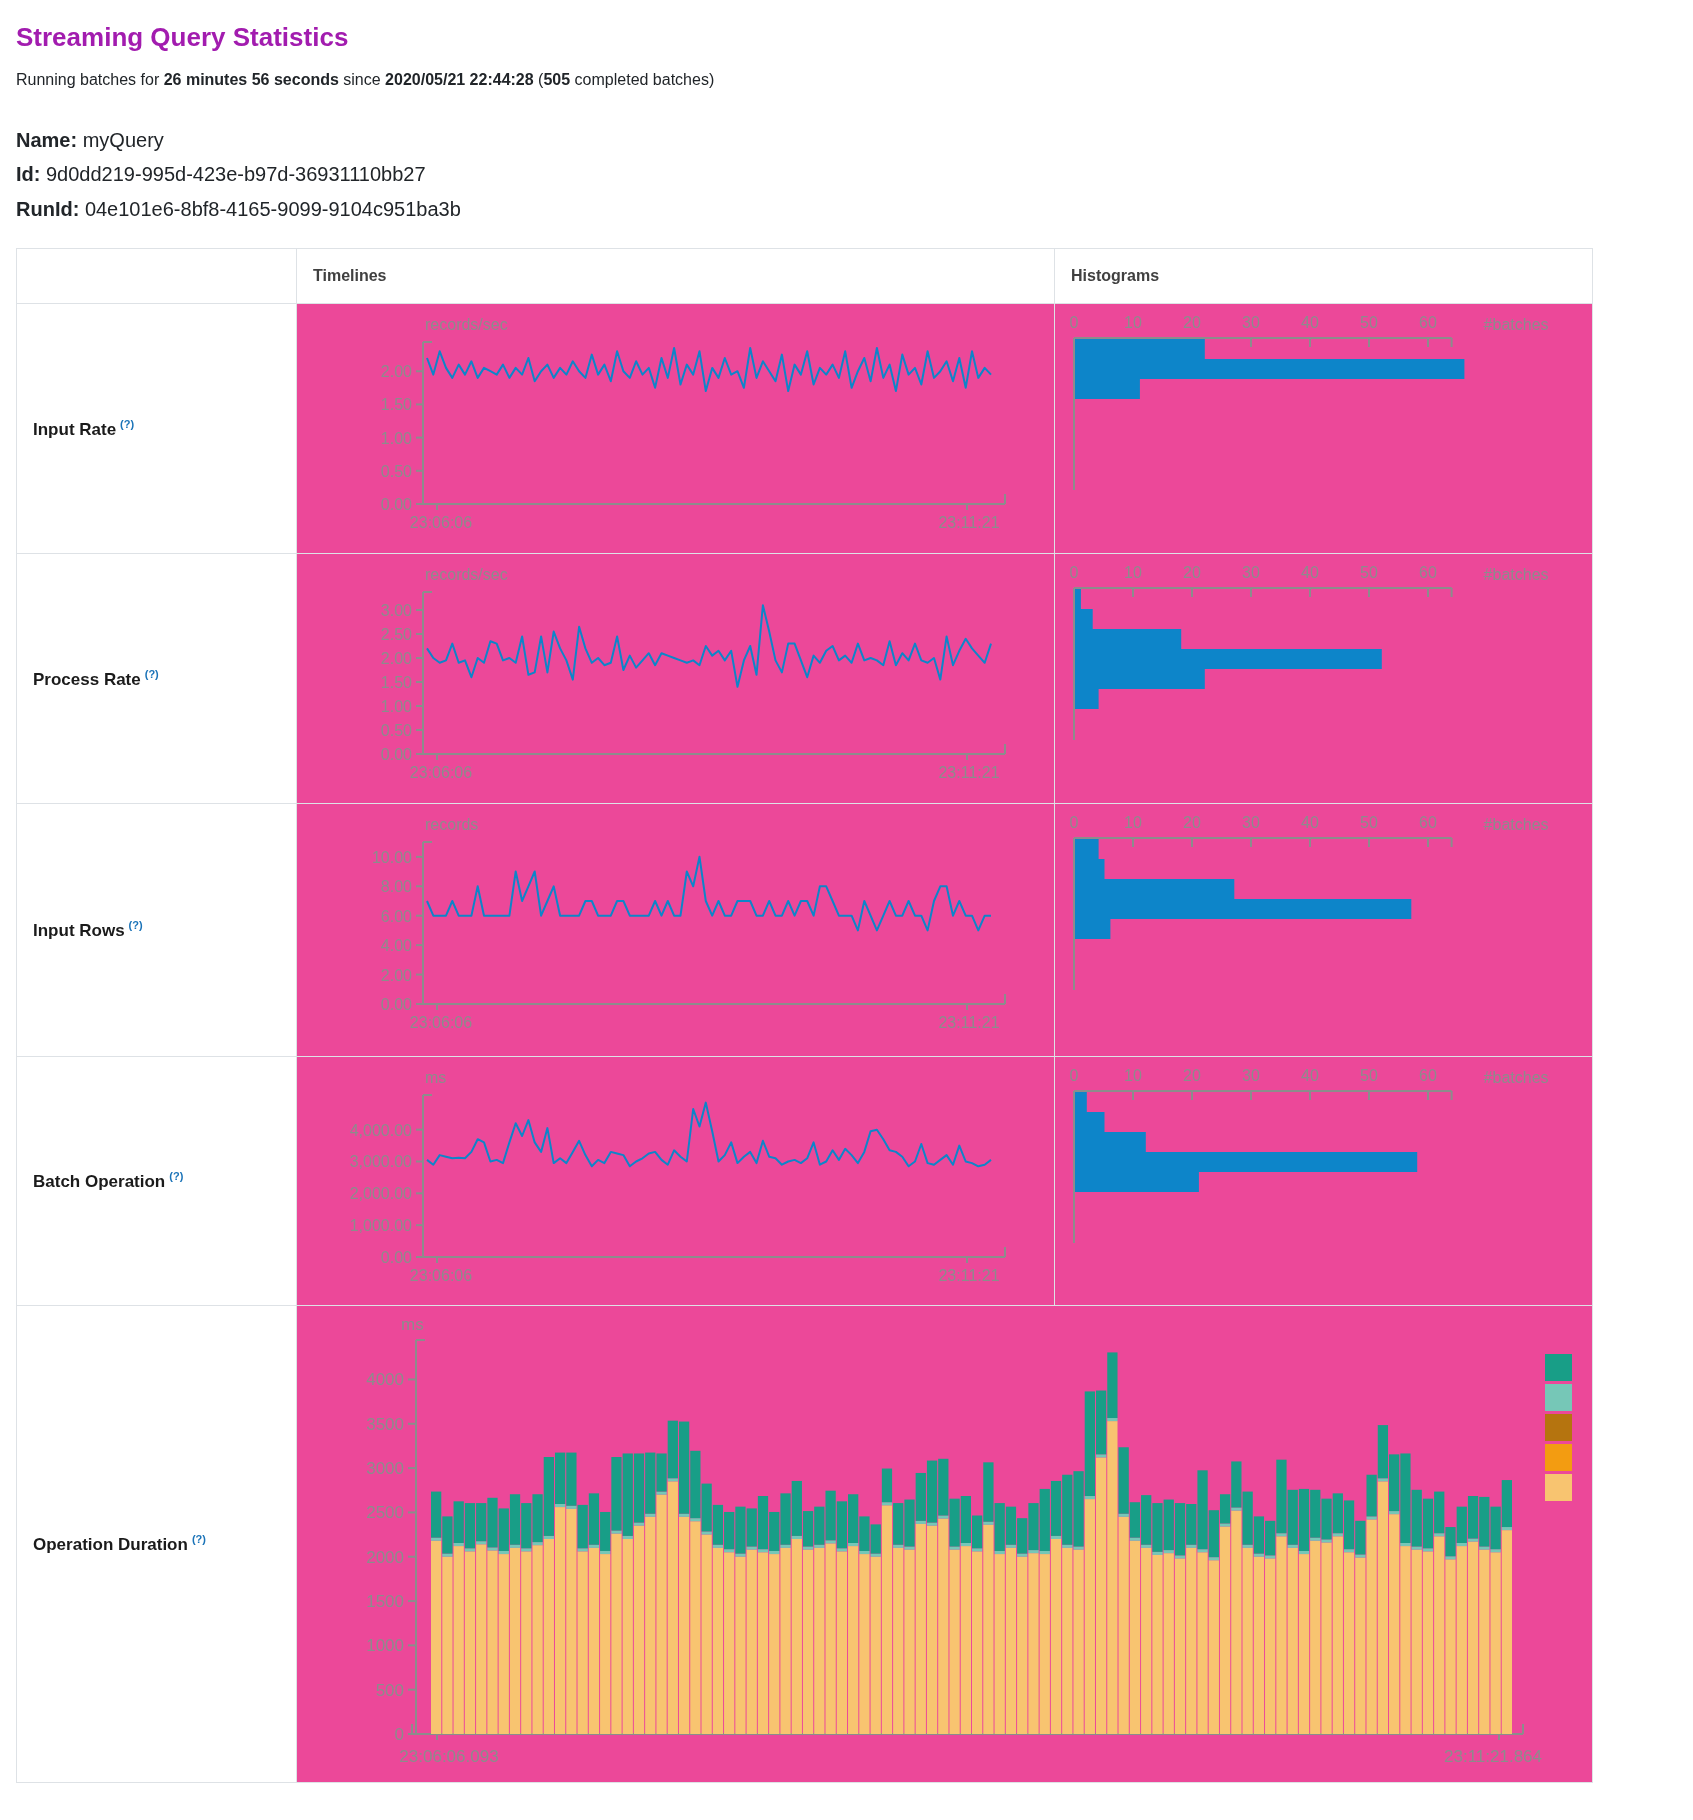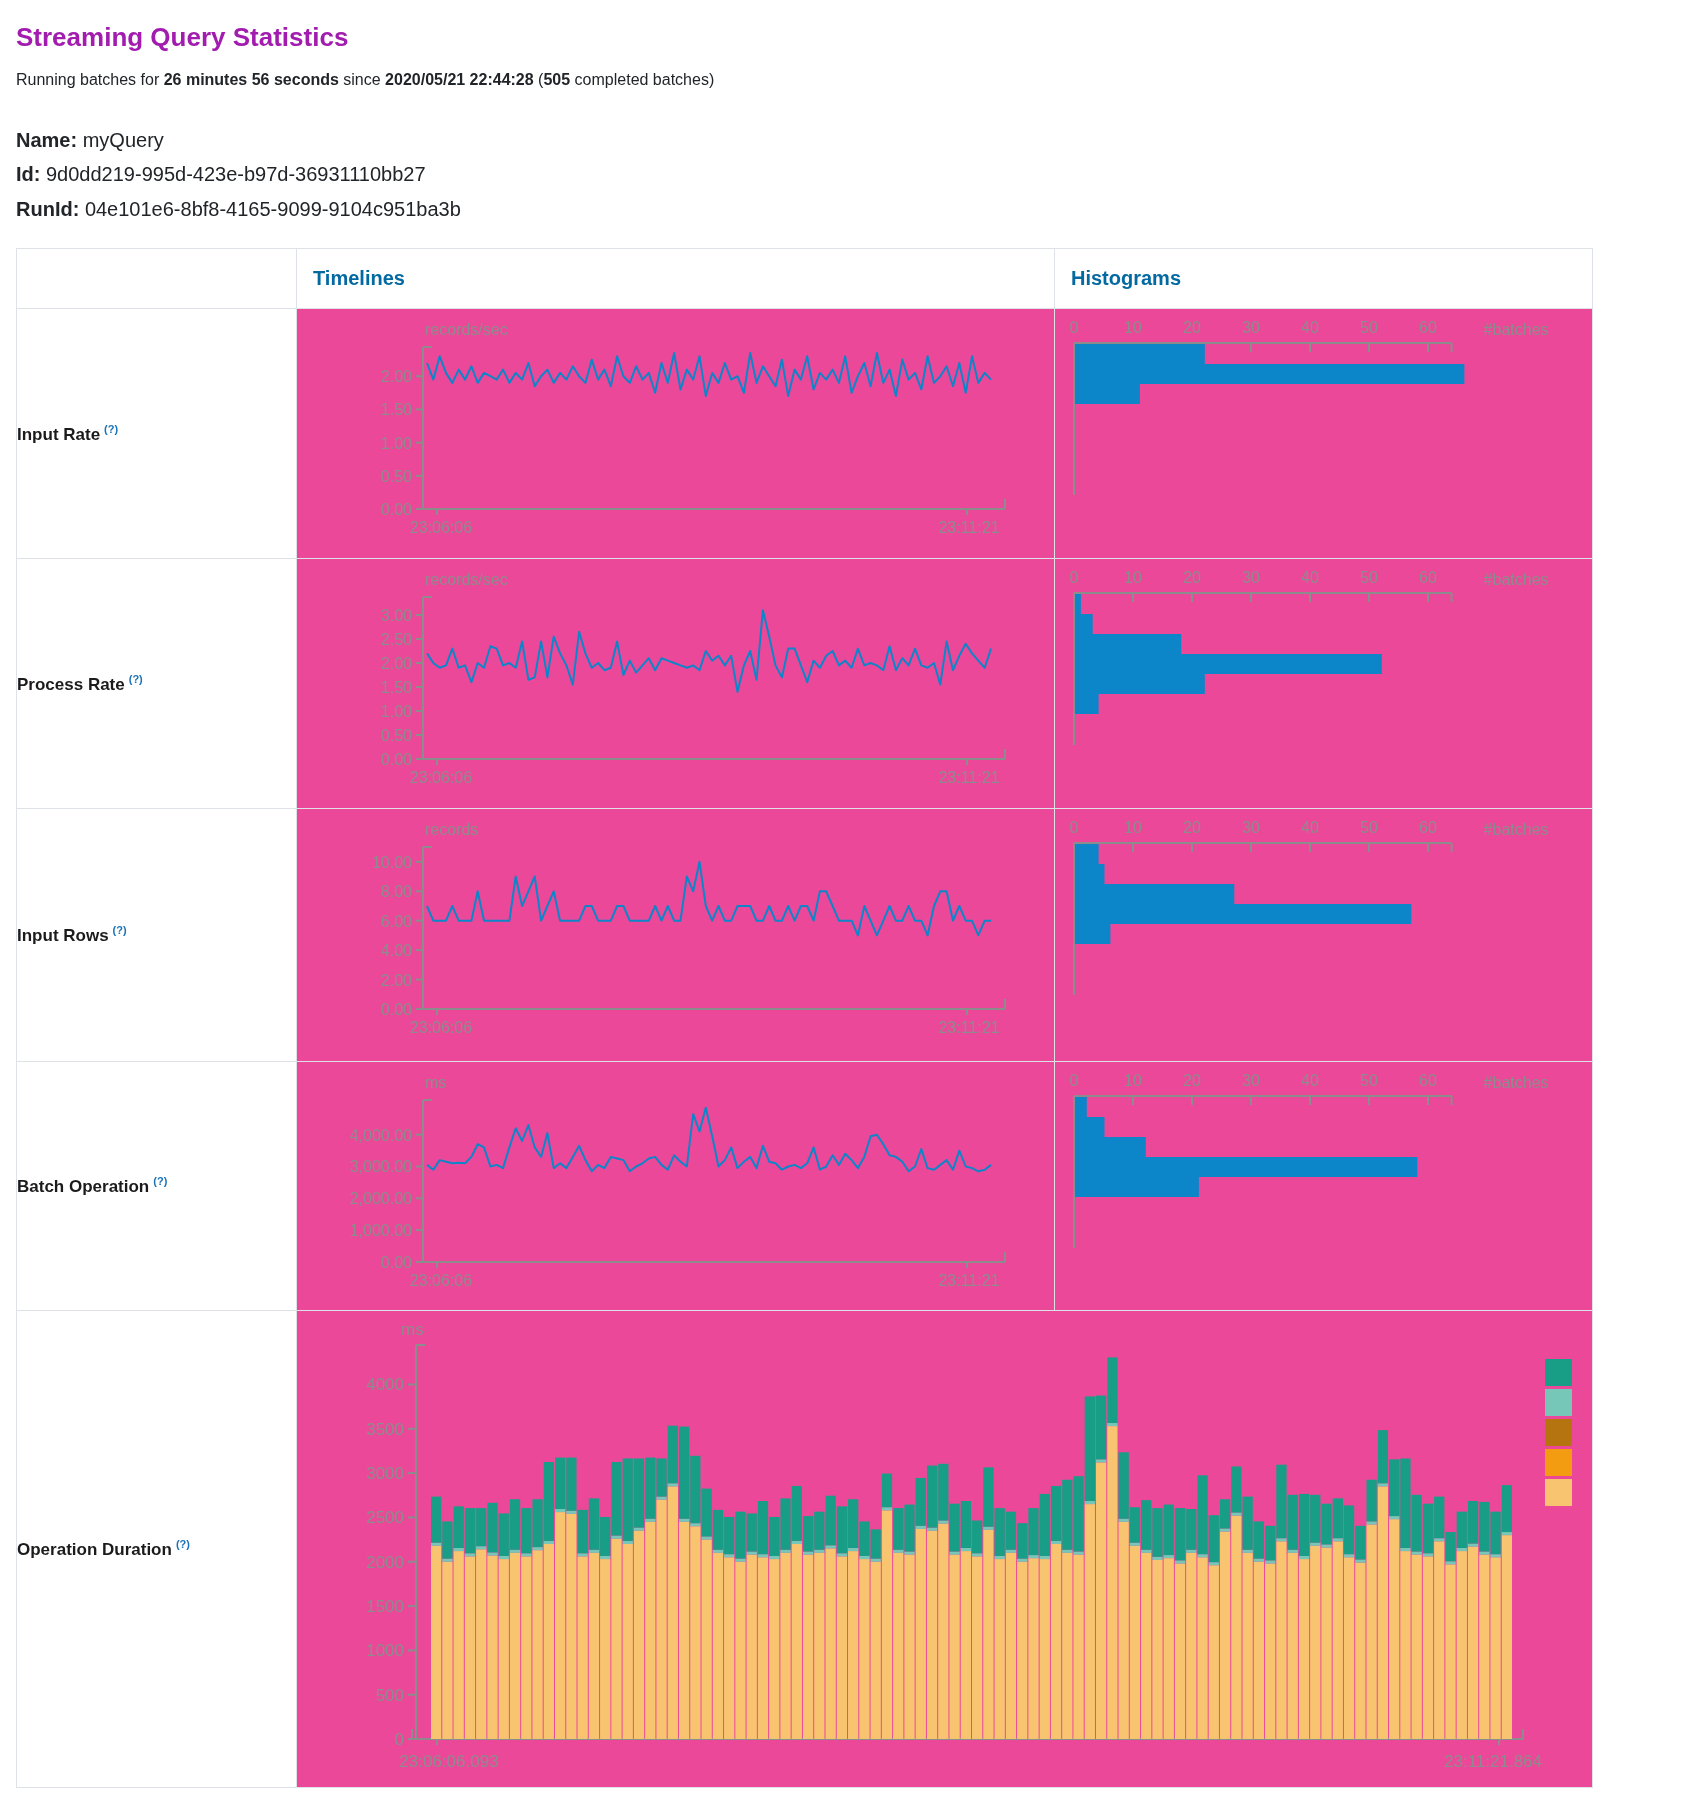--- a/index.html
+++ b/index.html
@@ -5,23 +5,23 @@
   html,body{margin:0;padding:0;background:#ffffff;color:#212529;
     font-family:"Liberation Sans","DejaVu Sans",sans-serif;}
   .page{width:1661px;padding:16px 16px 8px 16px;}
   h1{font-size:26px;font-weight:bold;margin:6px 0 18px 0;color:#a21caf;}
   .subtitle{font-size:16px;margin:16px 0 34px 0;}
   .subtitle b{font-weight:bold;}
   .meta{font-size:20px;line-height:1.72;margin:0 0 22px 0;}
   .meta b{font-weight:bold;}
   table.stats{border-collapse:collapse;width:1576px;table-layout:fixed;}
   table.stats th, table.stats td{border:1px solid #dee2e6;}
-  thead th{text-align:left;font-size:20px;font-weight:bold;color:#0369a1;
+  thead th{text-align:left;font-size:16px;font-weight:bold;color:#404040;
     padding:18px 16px;background:#fff;}
-  td.metric{vertical-align:middle;padding-left:0;font-size:17px;font-weight:bold;color:#1b1b1b;}
+  td.metric{vertical-align:middle;padding-left:16px;font-size:17px;font-weight:bold;color:#1b1b1b;}
   td.chartcell{vertical-align:top;padding:4px 0 0 4px;background:#ec4899;}
   sup.help{font-size:11px;font-weight:bold;margin-left:4px;}
   svg text{font-family:"Liberation Sans","DejaVu Sans",sans-serif;}
 </style>
 </head>
 <body>
 
 <div class="page">
   <h1>Streaming Query Statistics</h1>
 

